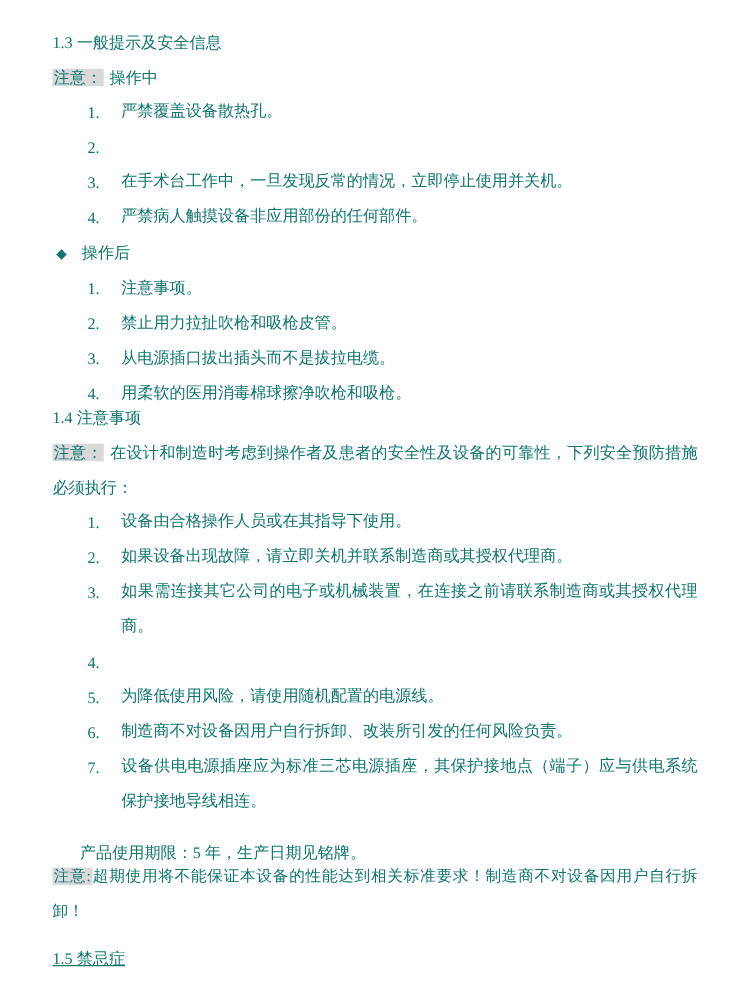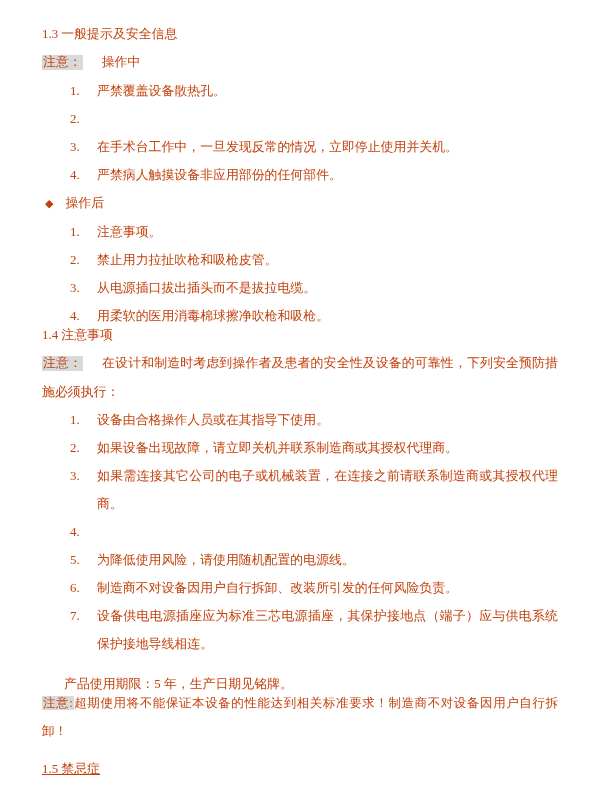--- a/index.html
+++ b/index.html
@@ -3,29 +3,29 @@
 <meta charset="utf-8">
 <style>
   html,body{margin:0;padding:0;}
   body{
     width:600px;height:800px;background:#ffffff;overflow:hidden;
     font-family:"Liberation Serif","DejaVu Serif",serif;
   }
   .page{
     box-sizing:border-box;width:600px;height:800px;
     padding:20px 42px 0 42px;
-    color:#c2410c;font-size:12.9px;line-height:28px;
+    color:#0f766e;font-size:12.9px;line-height:28px;
     text-align:justify;
   }
   .row{white-space:normal;}
   .hl{background:var(--hl,#d9d9d9);padding:0 1px;}
-  .note-gap .hl{margin-right:19px;font-family:Liberation Mono, monospace;}
+  .note-gap .hl{margin-right:5px;}
   .li{display:flex;padding-left:28px;}
   .li .num{flex:0 0 27px;}
-  .li .txt{flex:1 1 auto;text-align:justify;}
+  .li .txt{flex:1 1 auto;text-align:justify;font-family:Liberation Mono, monospace;}
   .diamond-row{padding-left:3px;}
   .diamond{margin-right:12px;font-size:11px;font-family:"DejaVu Sans",sans-serif;}
   .h14{margin-top:-9px;}
   .note2{margin-top:-9px;font-size:12.5px;}
   .h15{margin-top:10px;text-decoration:underline;}
   .indent{padding-left:22px;margin-top:12px;}
 </style>
 </head>
 <body style="background: rgb(255, 255, 255);">
 

